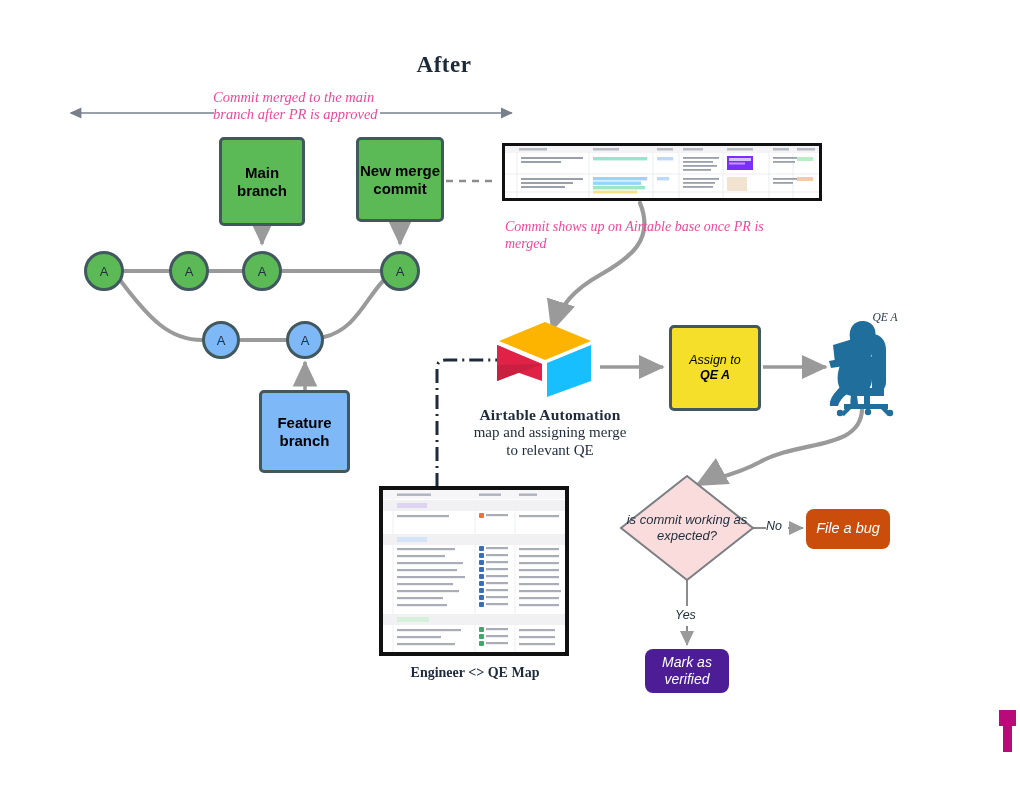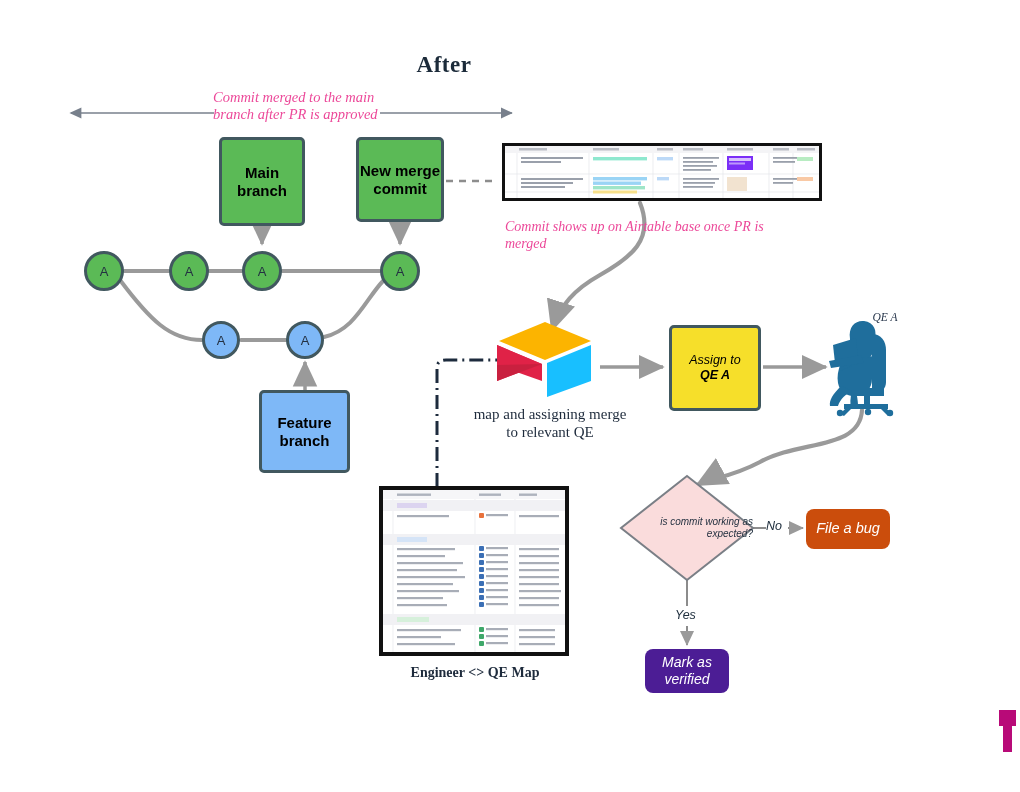--- a/index.html
+++ b/index.html
@@ -50,21 +50,21 @@
   .circle{border-radius:50%;border:3px solid #41585f;display:flex;
           align-items:center;justify-content:center;font-size:13px;color:#243142;
           box-sizing:border-box;}
   .c-green{background:#5bba56;width:40px;height:40px;}
   .c-blue{background:#7eb8f7;width:38px;height:38px;}
 
   
   .diamond{left:621px;top:476px;width:132px;height:104px;}
   .diamond .dtxt{position:absolute;left:0;top:0;width:132px;height:104px;
                  display:flex;align-items:center;justify-content:center;
-                 text-align:right;font-style:italic;font-size:10px;
+                 text-align:center;font-style:italic;font-size:13px;
                  color:#1f2d3d;line-height:1.22;}
   .pill{border-radius:8px;display:flex;align-items:center;justify-content:center;
         text-align:center;font-style:italic;font-size:14.5px;color:#ffffff;
         line-height:1.2;}
   .pill-bug{left:806px;top:509px;width:84px;height:40px;background:#cb4d0c;}
   .pill-verified{left:645px;top:649px;width:84px;height:44px;background:#4c1d95;
                  font-size:14px;}
   .edge-label{font-style:italic;font-size:12.5px;color:#20303f;}
   .lbl-no{left:766px;top:519px;}
   .lbl-yes{left:675px;top:608px;}
@@ -281,20 +281,21 @@
 
 <svg class="abs at-logo" viewBox="0 0 100 80" xmlns="http://www.w3.org/2000/svg">
   <path d="M50,3 L96,22 L50,41 L4,22 Z" fill="#fcb400"></path>
   <path d="M52,44 L96,26 L96,62 L52,78 Z" fill="#18bfff"></path>
   <path d="M2,26 L47,45 L47,62 L2,46 Z" fill="#e02247"></path>
   <path d="M2,26 L47,45 L2,62 Z" fill="#e02247"></path>
   <path d="M47,45 L2,62 L2,46 Z" fill="#c9203f"></path>
 </svg>
 
 <div class="abs at-cap">
+  <span class="b">Airtable Automation</span>
   <span class="r">map and assigning merge</span>
   <span class="r">to relevant QE</span>
 </div>
 
 <div class="abs qe-a-label">QE A</div>
 
 <div class="abs shot shot-map">
   <svg viewBox="0 0 182 162" preserveAspectRatio="none" width="182" height="162">
     <rect x="0" y="0" width="182" height="162" fill="#ffffff"></rect>
     <rect x="0" y="0" width="182" height="9" fill="#f6f6f8"></rect>

